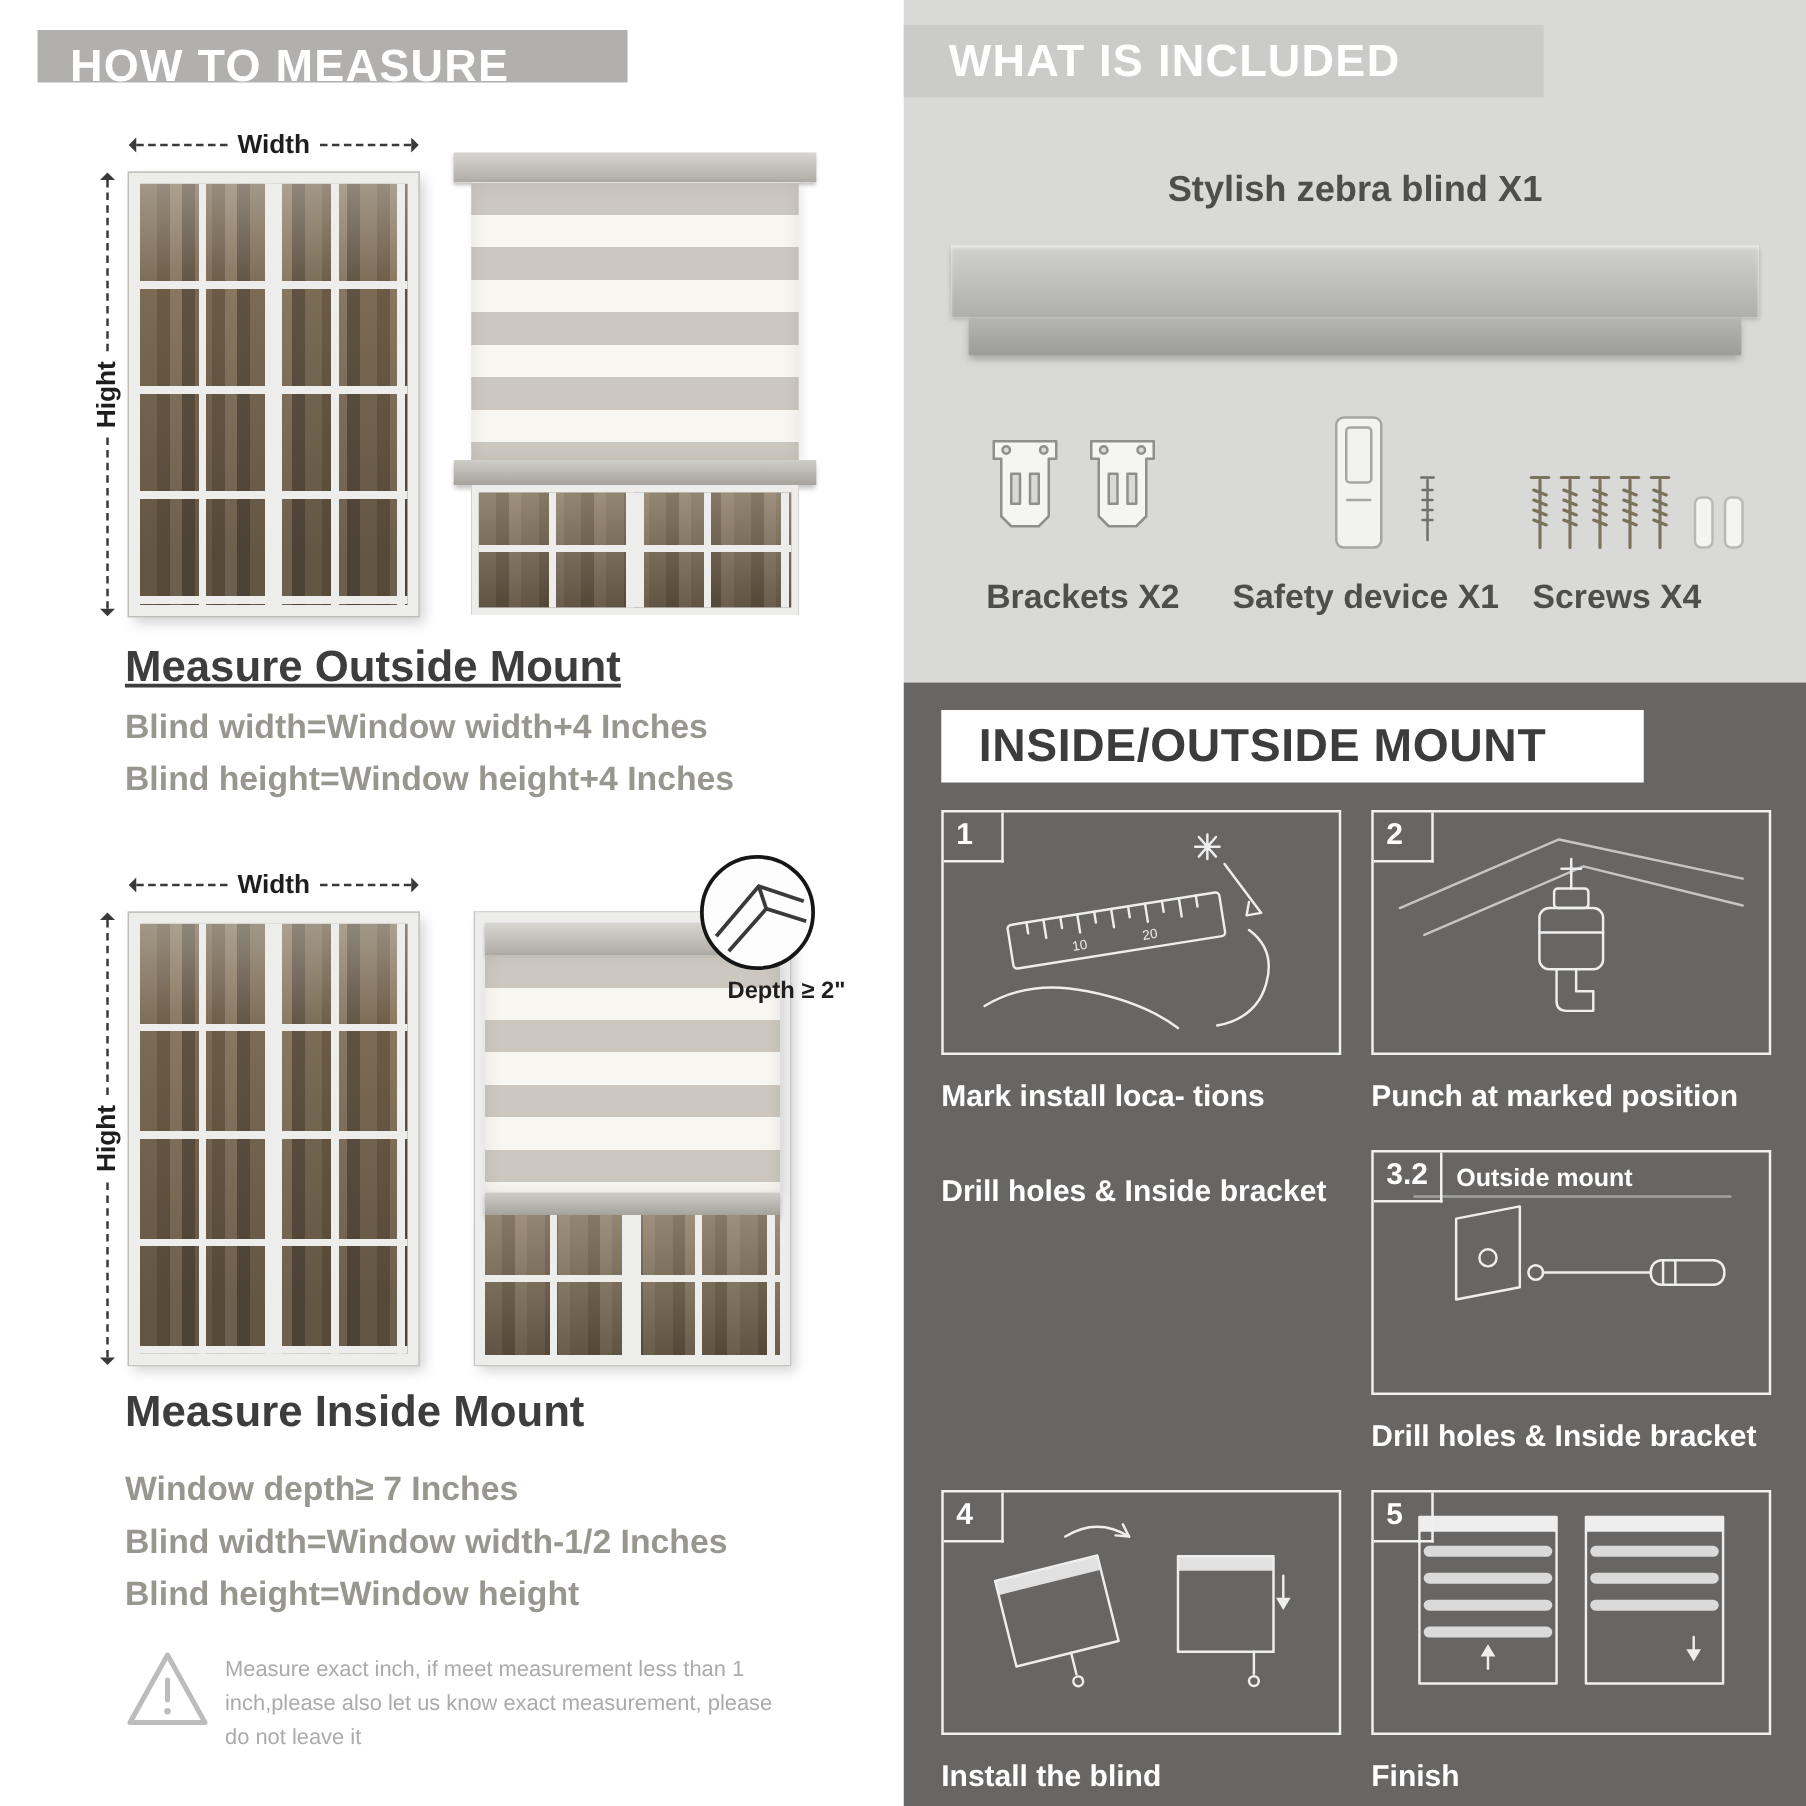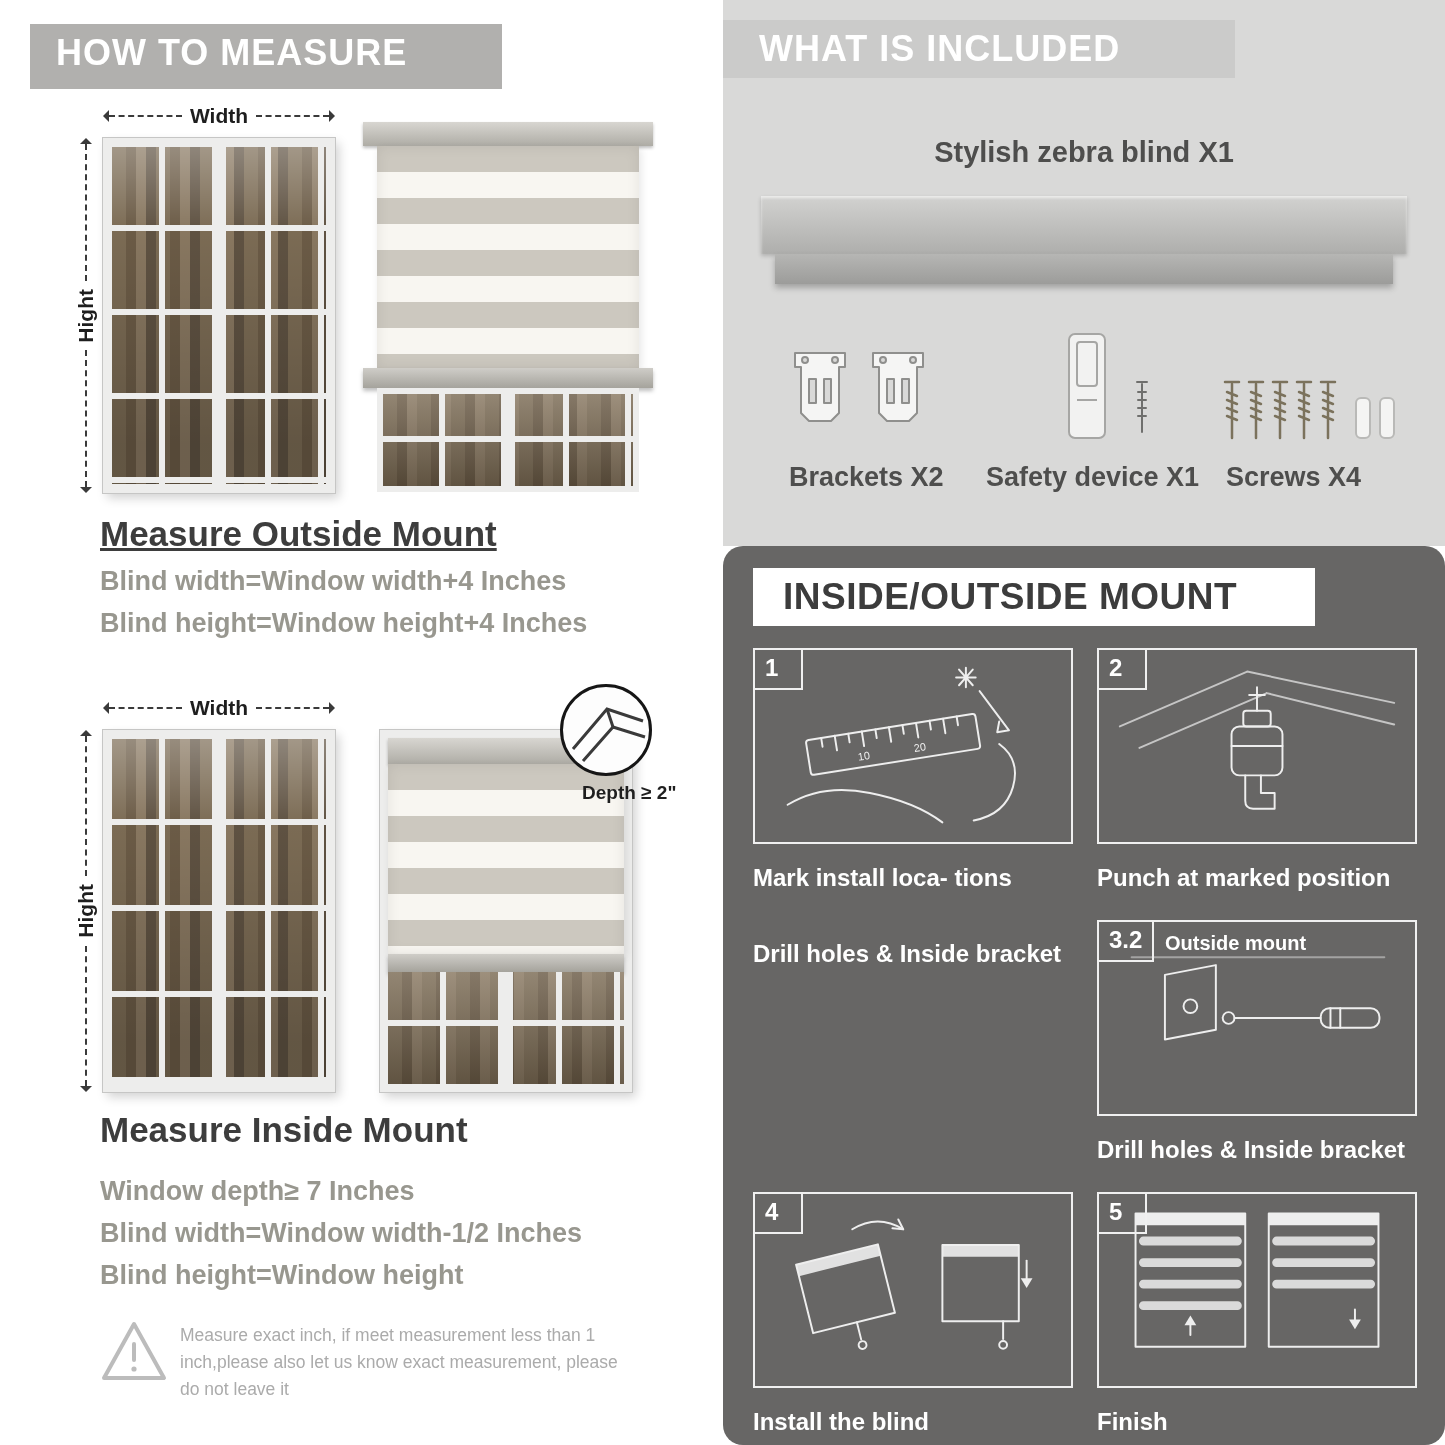--- a/index.html
+++ b/index.html
@@ -4,21 +4,21 @@
 <style>
   html,body{margin:0;padding:0;}
   body{
     width:1445px;height:1445px;position:relative;background:#ffffff;
     font-family:"Liberation Sans", sans-serif;overflow:hidden;
   }
   .abs{position:absolute;}
 
   
   .howto-banner{
-    left:30px;top:24px;width:472px;height:65px;background:#b1b0ae;
+    left:30px;top:24px;width:472px;height:42px;background:#b1b0ae;
     color:#ffffff;font-size:36px;font-weight:bold;letter-spacing:1px;
     line-height:58px;padding-left:26px;box-sizing:border-box;
   }
   .figure{position:absolute;}
 
   
   .h-arrow{position:absolute;display:flex;align-items:center;height:12px;}
   .h-arrow .dash{flex:1;border-top:2px dashed #3a3a3a;height:0;}
   .h-arrow .ah{width:0;height:0;border:6px solid transparent;}
   .h-arrow .ah.l{border-right-color:#3a3a3a;border-left-width:0;}
@@ -125,21 +125,21 @@
     box-shadow:inset 0 2px 3px rgba(255,255,255,0.6), 0 2px 4px rgba(0,0,0,0.18);
   }
   .cassette-lip{
     position:absolute;left:52px;top:254px;width:618px;height:30px;
     background:linear-gradient(180deg,#b6b6b4,#9c9c9a);
     box-shadow:0 4px 6px rgba(0,0,0,0.25);
   }
   .included-label{position:absolute;top:462px;font-size:27px;font-weight:bold;color:#4e4e4d;}
 
   
-  .mount{left:723px;top:546px;width:722px;height:899px;background:#676665;border-radius:20px;}
+  .mount{left:723px;top:546px;width:722px;height:899px;background:#676665;}
   .mount-banner{
     position:absolute;left:30px;top:22px;width:562px;height:58px;background:#ffffff;
     color:#3c3c3c;font-size:37px;font-weight:bold;letter-spacing:0.5px;line-height:58px;
     padding-left:30px;box-sizing:border-box;
   }
   .steps-grid{
     position:absolute;left:30px;top:102px;width:664px;
     display:grid;grid-template-columns:1fr 1fr;column-gap:24px;row-gap:28px;
   }
   .step-panel{

